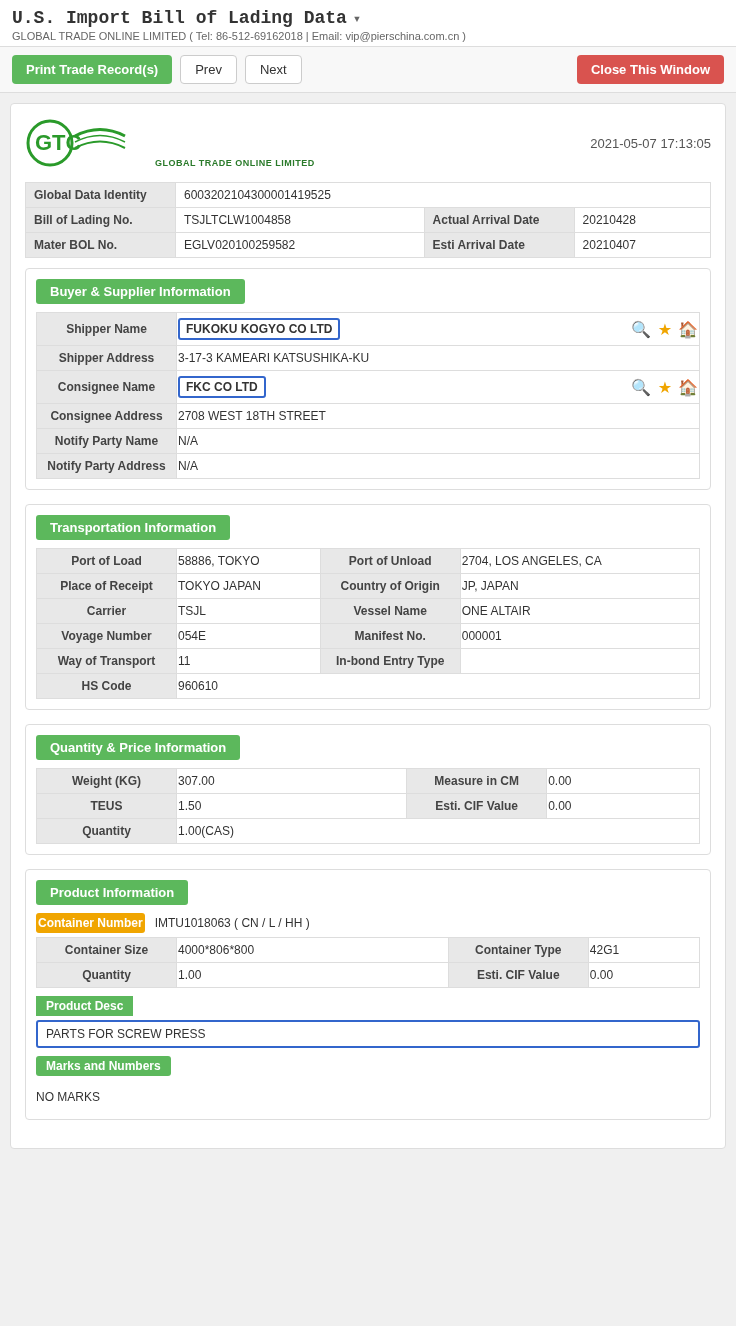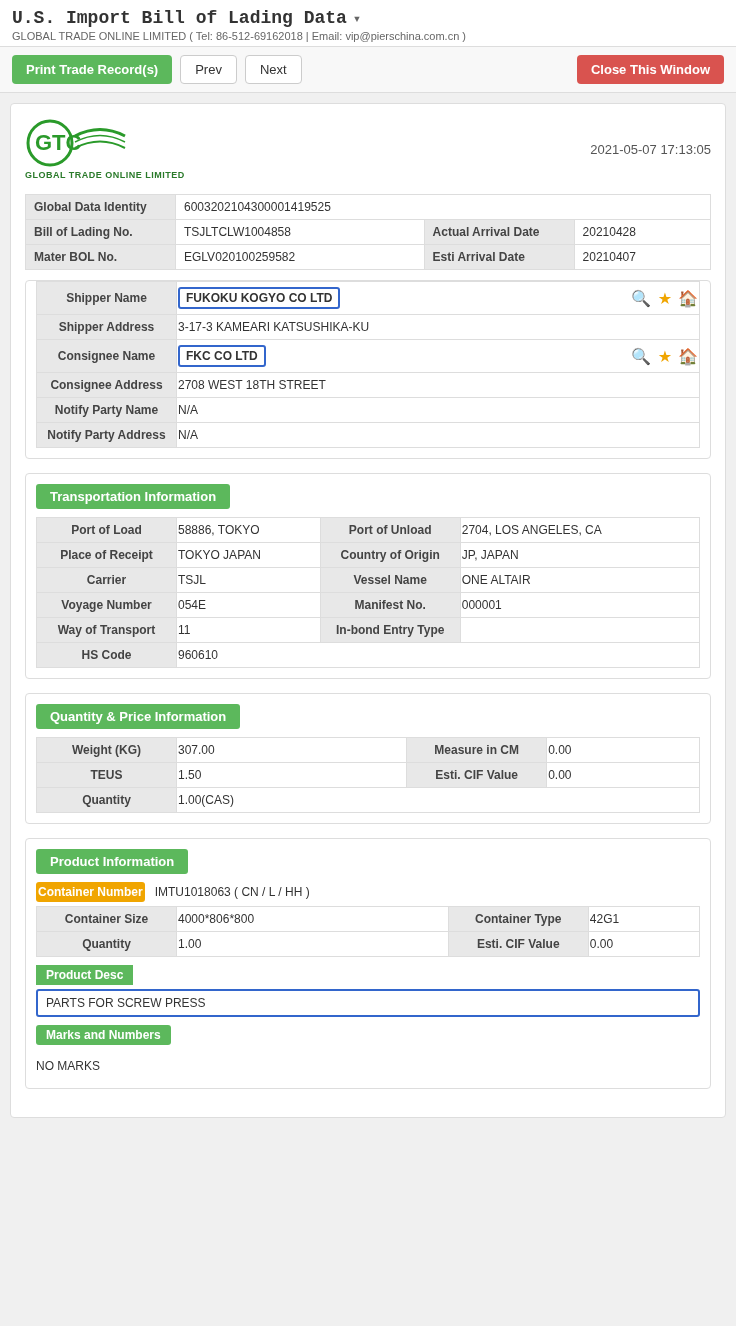--- a/index.html
+++ b/index.html
@@ -80,22 +80,22 @@
       border-radius: 4px;
     }
     .header-row {
       display: flex;
       align-items: center;
       justify-content: space-between;
       margin-bottom: 14px;
     }
     .logo-placeholder {
       display: flex;
-      flex-direction: column;
-      align-items: flex-start;
+      flex-direction: row;
+      align-items: flex-end;
     }
     .logo-svg {
       width: 130px;
       height: 50px;
     }
     .logo-text {
       font-size: 9px;
       color: #2a7a2a;
       font-weight: bold;
       letter-spacing: 0.5px;
@@ -291,20 +291,21 @@
     <tr>
       <td class="label-cell">Mater BOL No.</td>
       <td class="value-cell">EGLV020100259582</td>
       <td class="label-cell">Esti Arrival Date</td>
       <td class="value-cell">20210407</td>
     </tr>
   </tbody>
     </table>
 
   <div class="section">
+    <div class="section-header">Buyer &amp; Supplier Information</div>
     <table class="section-table">
 
       <tbody>
           <tr>
         <td class="label-cell">Shipper Name</td>
         <td class="value-cell" colspan="3">
           <div style="display:flex; align-items:center; justify-content:space-between;">
             <span class="name-highlight">FUKOKU KOGYO CO LTD</span>
             <div class="icon-row">
               <span class="icon-search">🔍</span>

